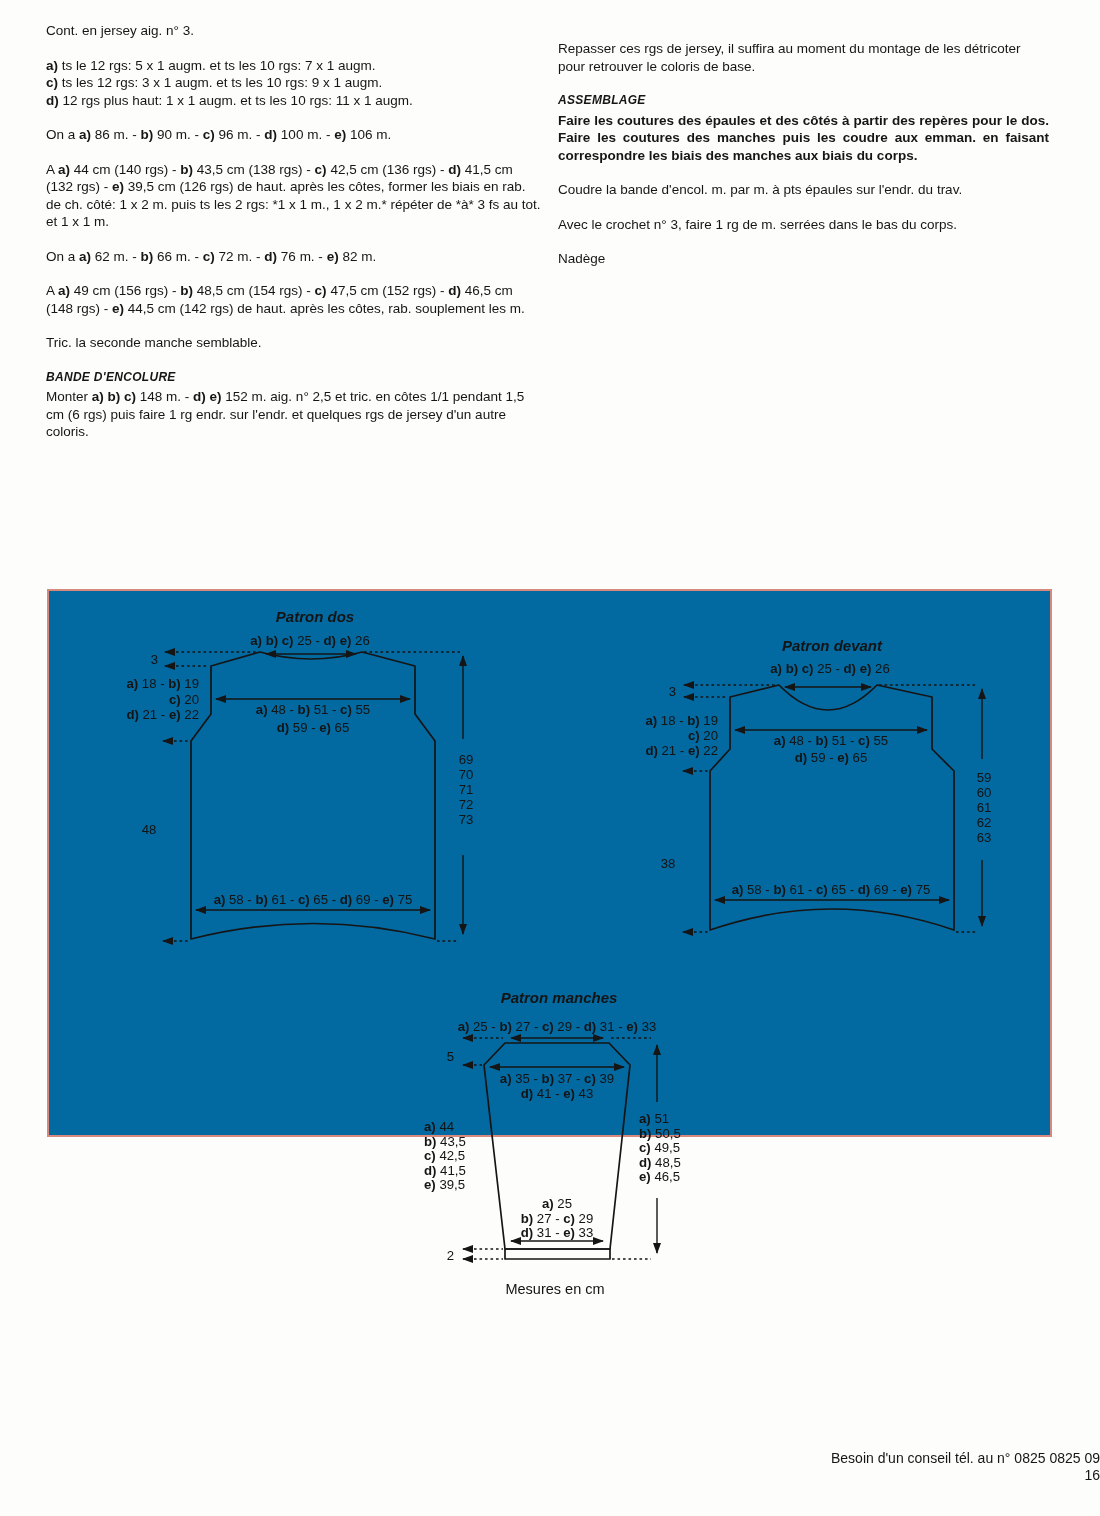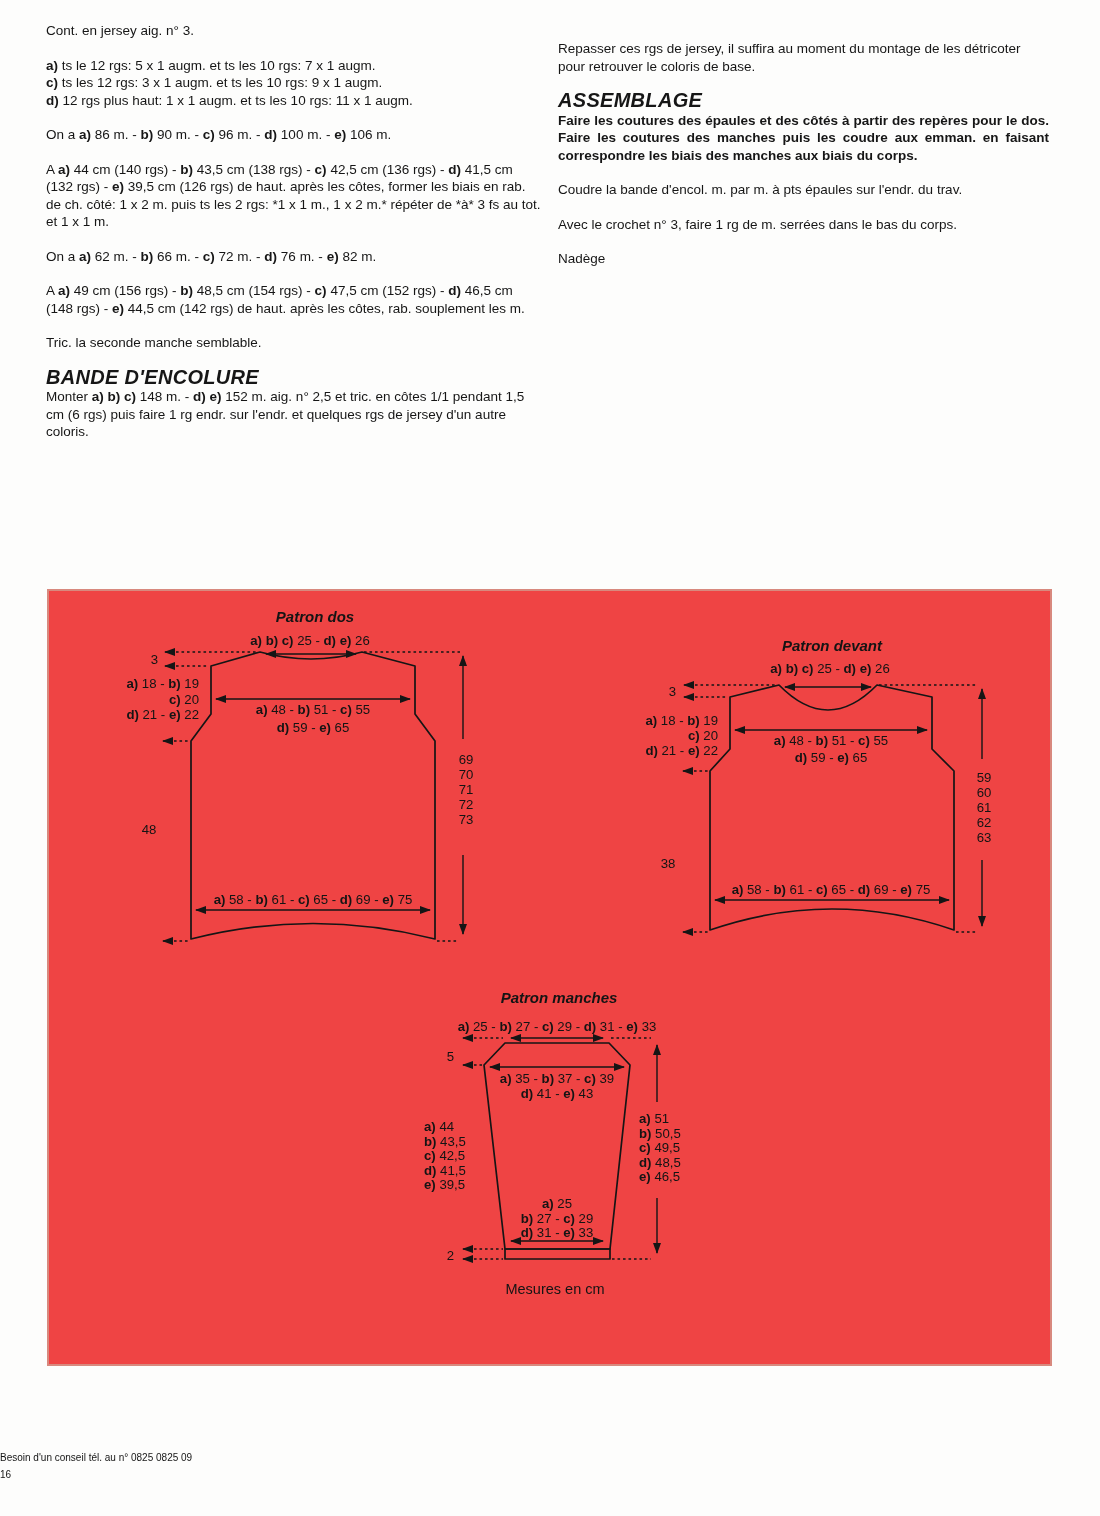--- a/index.html
+++ b/index.html
@@ -6,40 +6,40 @@
   html,body { background:#ffffff; }
   .page {
     position:relative; width:1100px; height:1516px;
     background:#fdfdfc; color:#161616;
     font-family:"Liberation Sans", sans-serif; overflow:hidden;
   }
   .col { position:absolute; font-size:13.5px; line-height:17.5px; }
   .col p { margin:0 0 17px 0; }
   .col .ln { display:block; }
   .sec-heading {
-    font-weight:bold; font-style:italic; font-size:20px;
+    font-weight:bold; font-style:italic; font-size:12px;
     letter-spacing:.3px; margin:0 0 2px 0;
   }
   .just { text-align:justify;font-weight:bold; }
   .bb { font-weight:bold; }
   tspan.bb { font-weight:bold; }
   .diagram-box {
-    position:absolute; left:47px; top:589px; width:1005px; height:777px;
-    border:2px solid #d8897e; background:#ef4444;
+    position:absolute; left:47px; top:589px; width:1005px; height:548px;
+    border:2px solid #d8897e; background:#0369a1;
   }
   .diagram-box svg { position:absolute; overflow:visible; }
   svg text { font-family:"Liberation Sans", sans-serif; font-size:13.2px; fill:#141414; }
   svg text.dtitle { font-size:15px; font-weight:bold; font-style:italic; }
   svg text.cap { font-size:14.5px; }
   .ol { fill:none; stroke:#151515; stroke-width:1.7; stroke-linejoin:round; }
   .ar { stroke:#151515; stroke-width:1.4; fill:none; }
   .dt { stroke:#151515; stroke-width:1.4; fill:none; stroke-dasharray:2.6 2.9; }
   .footer {
     position:absolute; left:0; top:1450px; width:100%;
-    text-align:left; font-size:10px; line-height:16.5px;
+    text-align:right; font-size:14px; line-height:16.5px;
   }
 </style>
 </head>
 <body>
 
 <div class="page">
 
   <div class="col" style="left:46px; top:22px; width:497px;">
     <p><span>Cont. en jersey aig. n° 3.</span></p>
     <p>

